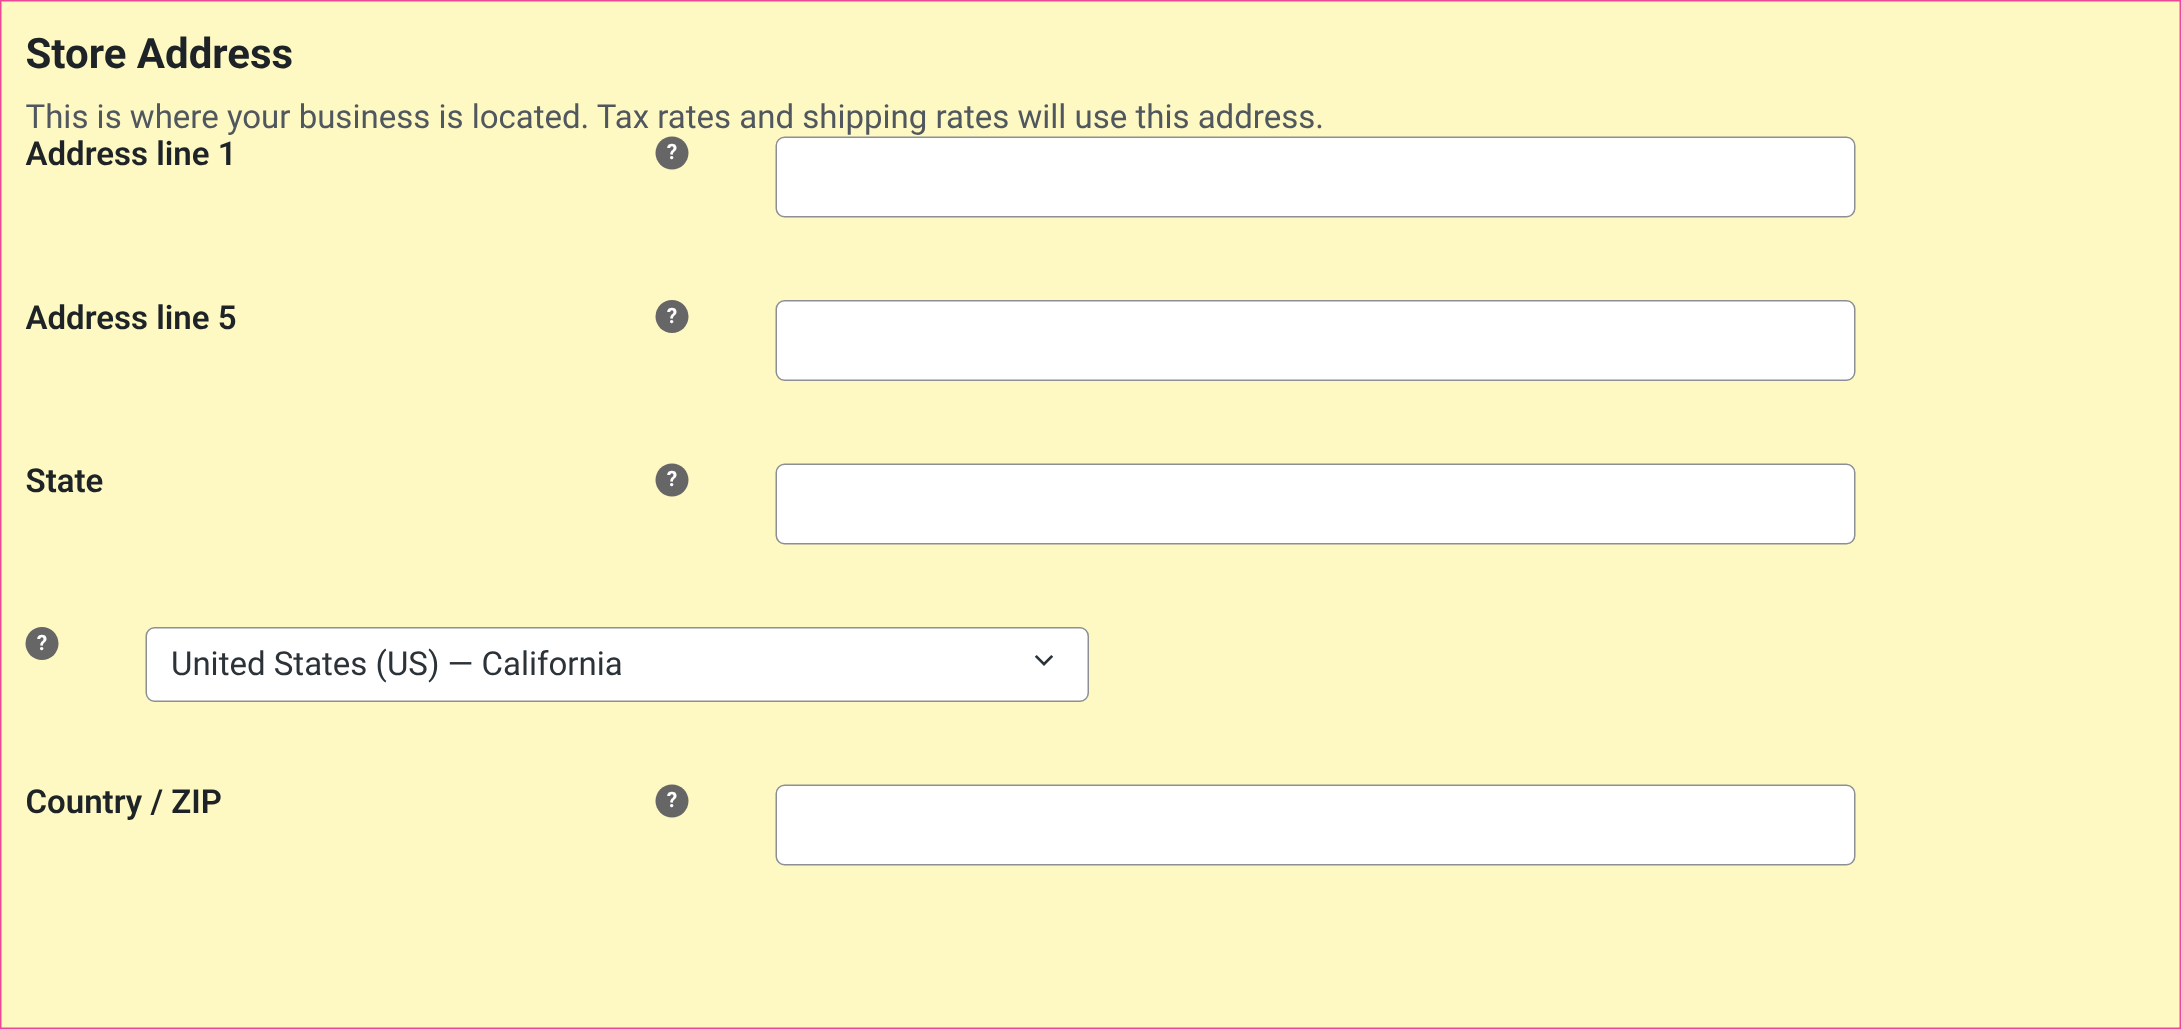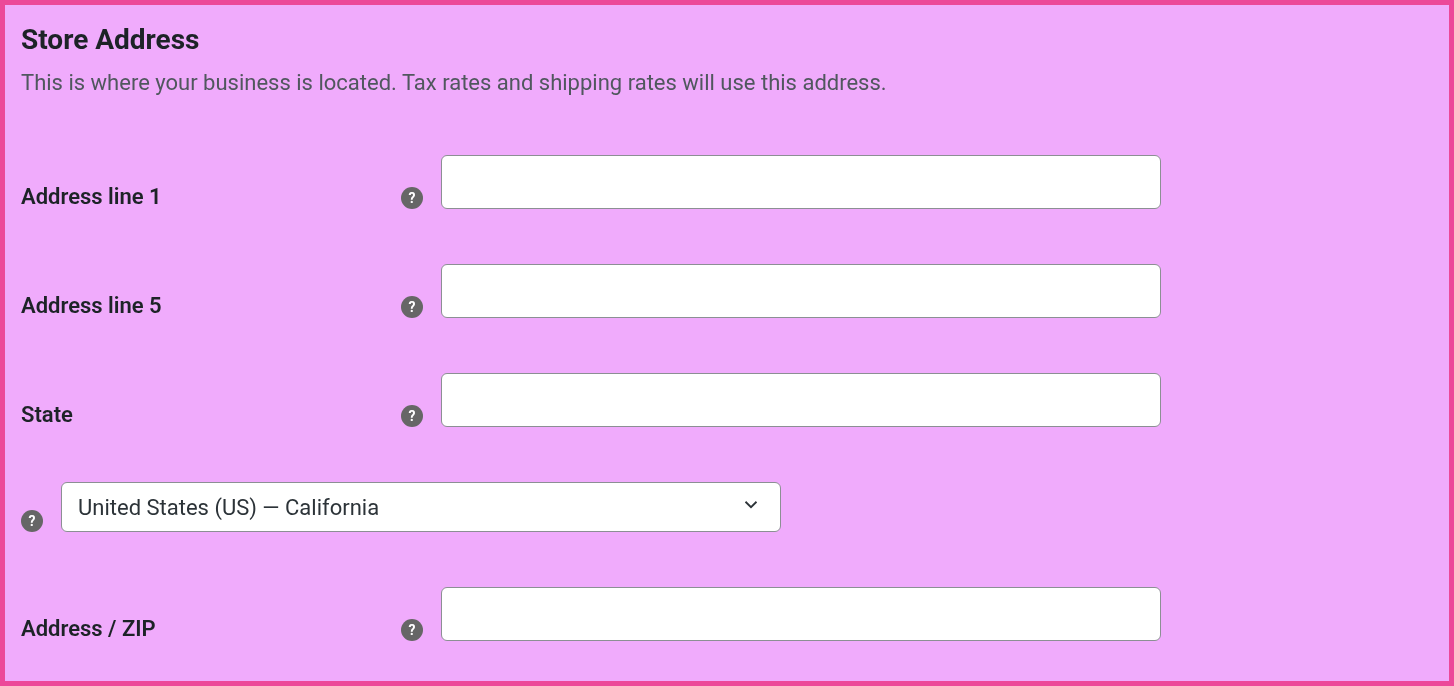--- a/index.html
+++ b/index.html
@@ -7,41 +7,41 @@
       margin: 0;
       padding: 0;
     }
     body {
       font-family: -apple-system, BlinkMacSystemFont, "Segoe UI", Roboto, "Helvetica Neue", Arial, sans-serif;
       background: #f0f0f1;
       width: 1454px;
       height: 686px;
     }
     .container {
-      border: 5px solid #ec4899;
+      border: 1px solid #ec4899;
       width: 1454px;
       height: 686px;
       padding: 18px 16px;
-      background: #f0abfc;
+      background: #fef9c3;
     }
     .section-title {
       font-size: 28px;
       font-weight: 700;
       color: #1d2327;
       margin-bottom: 14px;
     }
     .section-description {
       font-size: 22px;
       color: #50575e;
-      margin-bottom: 60px;
     }
     .form-row {
       display: flex;
-      align-items: flex-end;
+      align-items: flex-start;
       margin-bottom: 55px;
+      gap: 40px;
     }
     .form-label {
       width: 380px;
       font-size: 22px;
       font-weight: 600;
       color: #1d2327;
       flex-shrink: 0;
     }
     .help-icon {
       width: 22px;
@@ -66,21 +66,21 @@
       width: 720px;
       padding: 0 16px;
       font-size: 22px;
       color: #2c3338;
     }
     .form-select {
       border: 1px solid #8c8f94;
       border-radius: 6px;
       background: #fff;
       height: 50px;
-      width: 720px;
+      width: 629px;
       padding: 0 50px 0 16px;
       font-size: 22px;
       color: #2c3338;
       display: flex;
       align-items: center;
       position: relative;
       cursor: pointer;
     }
     .chevron-down {
       position: absolute;
@@ -127,17 +127,17 @@
       <span>United States (US) — California</span>
       <span class="chevron-down">
         <svg viewBox="0 0 24 24">
             <polyline points="6 9 12 15 18 9"></polyline>
           </svg>
       </span>
     </div>
   </div>
 
   <div class="form-row" style="margin-bottom:0">
-    <label class="form-label">Address / ZIP</label>
+    <label class="form-label">Country / ZIP</label>
     <span class="help-icon">?</span>
     <input type="text" class="form-input" value="" style="">
   </div>
 </div>
 
 </body></html>

